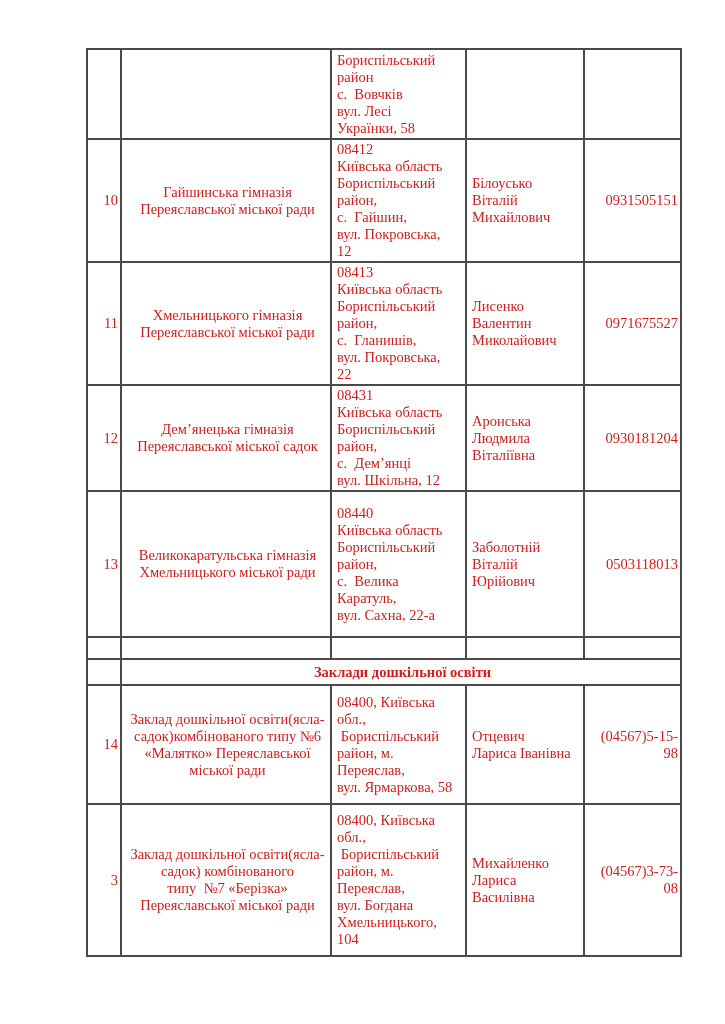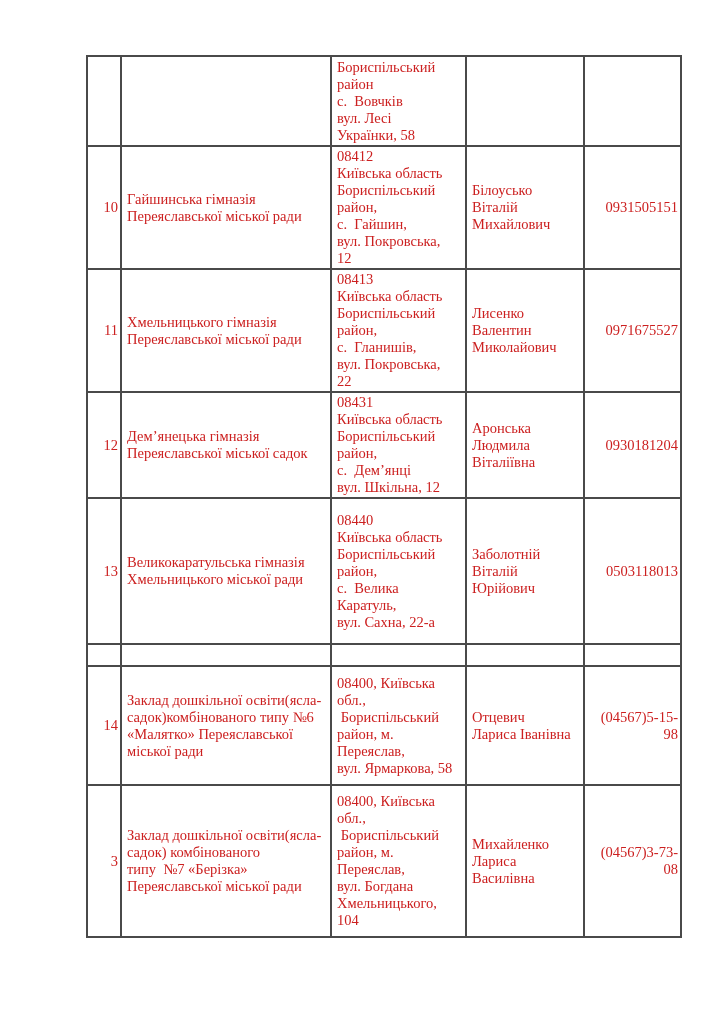--- a/index.html
+++ b/index.html
@@ -21,41 +21,40 @@
     height: 1024px;
     background: #ffffff;
   }
   table.doc-table {
     position: absolute;
     left: 86px;
     top: 48px;
     width: 594px;
     border-collapse: collapse;
     table-layout: fixed;
-    margin-top: 7px;
   }
   table.doc-table td {
     border: 2px solid #4a4a4a;
     vertical-align: middle;
     white-space: pre-wrap;
     color: #cc2020;
     font-size: 14.5px;
     line-height: 17px;
     padding: 1px 2px 1px 5px;
     overflow: hidden;
     word-wrap: break-word;
   }
   col.c-num     { width: 34px; }
   col.c-name    { width: 210px; }
   col.c-addr    { width: 135px; }
   col.c-contact { width: 118px; }
   col.c-phone   { width: 97px; }
 
   td.num   { text-align: right; padding-left: 1px; }
-  td.name  { padding-left: 10px; padding-right: 5px; }
+  td.name  { padding-left: 10px; padding-right: 5px; text-align: center; }
   td.addr  { padding-left: 5px; }
   td.contact { padding-left: 6px; }
   td.phone { padding-left: 7px; text-align: right; }
   td.section {
     text-align: center;
     font-weight: bold;
     padding-left: 2px;
   }
   tr.r0 { height: 90px; }
   tr.r1 { height: 119px; }
@@ -154,20 +153,24 @@
 Юрійович</td>
         <td class="phone">0503118013</td>
       </tr>
       <tr class="r5">
         <td class="num"></td>
         <td class="name"></td>
         <td class="addr"></td>
         <td class="contact"></td>
         <td class="phone"></td>
       </tr>
+      <tr class="r6">
+        <td class="num"></td>
+        <td class="section" colspan="4">Заклади дошкільної освіти</td>
+      </tr>
       <tr class="r7">
         <td class="num">14</td>
         <td class="name">Заклад дошкільної освіти(ясла-
 садок)комбінованого типу №6
 «Малятко» Переяславської
 міської ради</td>
         <td class="addr">08400, Київська
 обл.,
  Бориспільський
 район, м.

